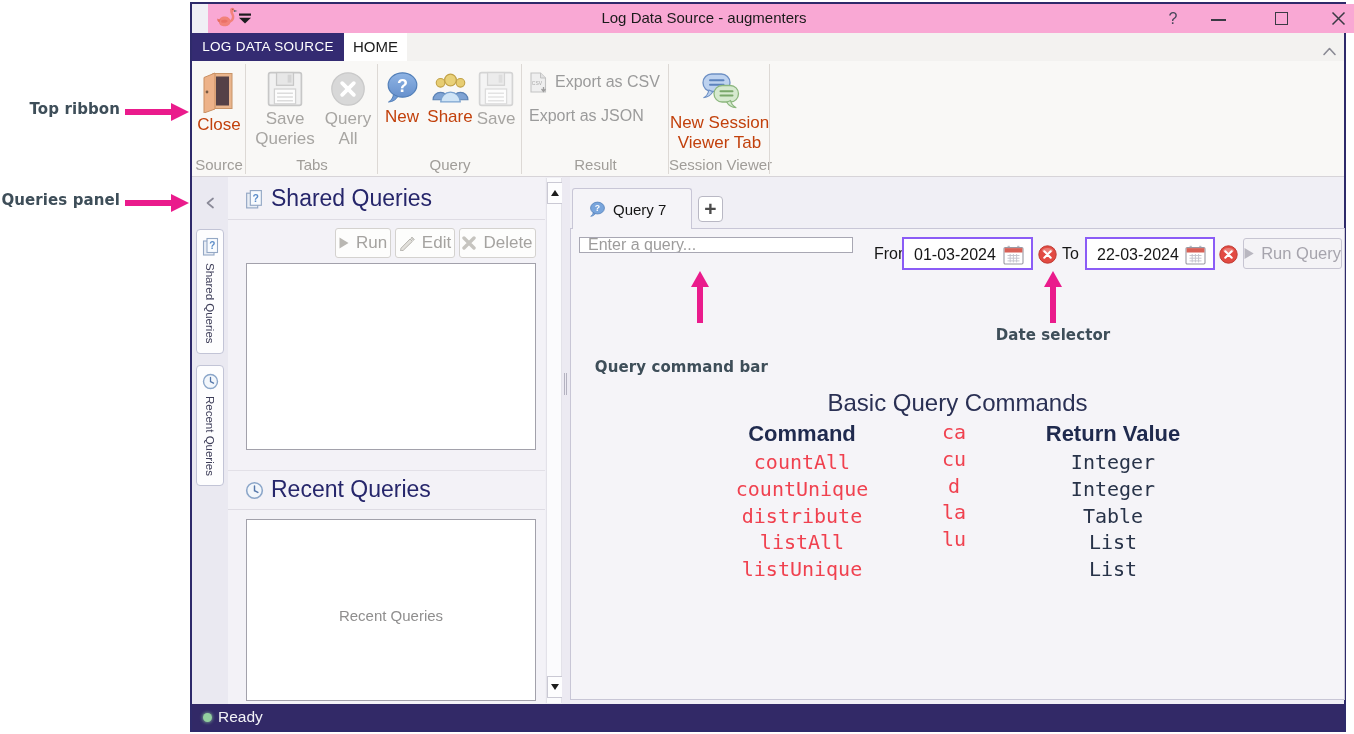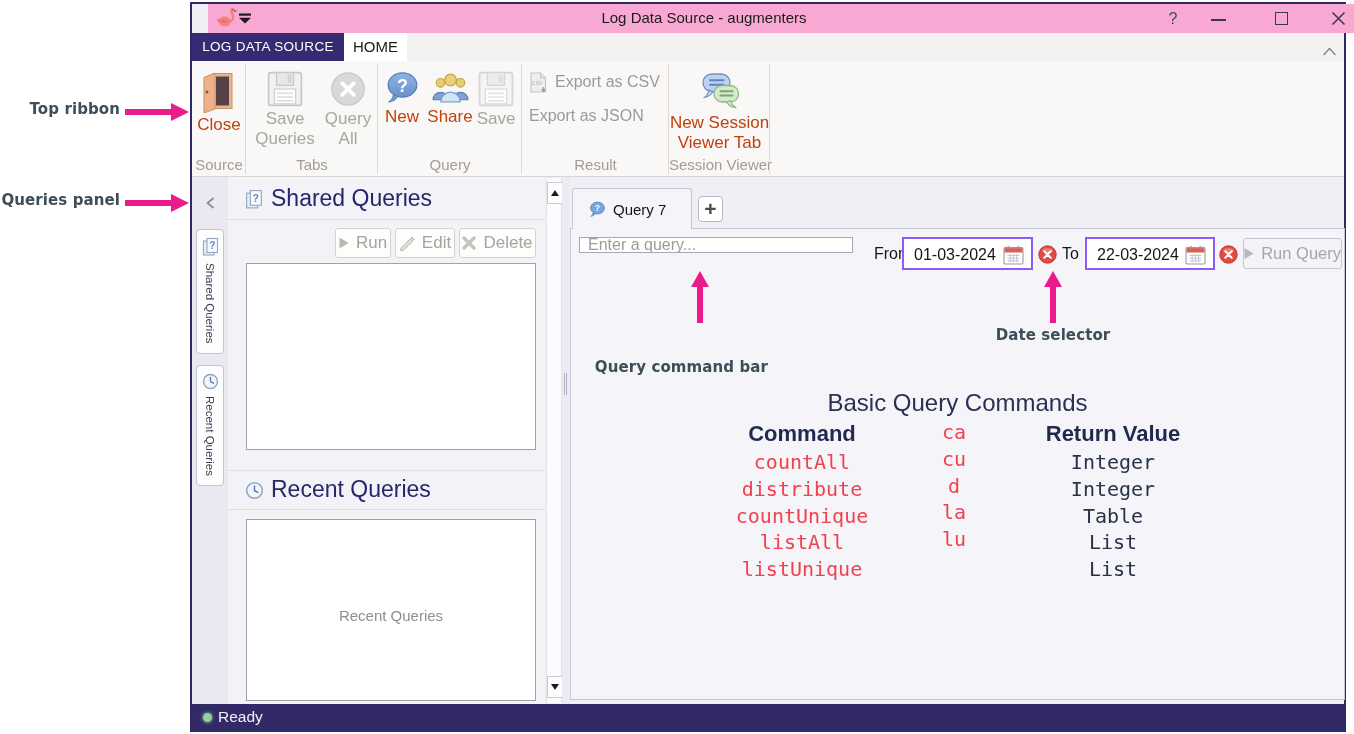--- a/index.html
+++ b/index.html
@@ -449,22 +449,22 @@
           <polygon points="0.5,0.5 9.5,6 0.5,11.5" fill="#b9b7c0"></polygon>
         </svg>
         <span>Run Query</span>
       </div>
 
       <div id="cmd-title">Basic Query Commands</div>
 
       <div class="cmdcol cred" id="col-command">
         <div class="chead">Command</div>
         <div class="cval">countAll</div>
+        <div class="cval">countUnique</div>
         <div class="cval">distribute</div>
-        <div class="cval">countUnique</div>
         <div class="cval">listAll</div>
         <div class="cval">listUnique</div>
       </div>
       <div class="cmdcol cred" id="col-abbrev">
         <div class="cval">ca</div>
         <div class="cval">cu</div>
         <div class="cval">d</div>
         <div class="cval">la</div>
         <div class="cval">lu</div>
       </div>

